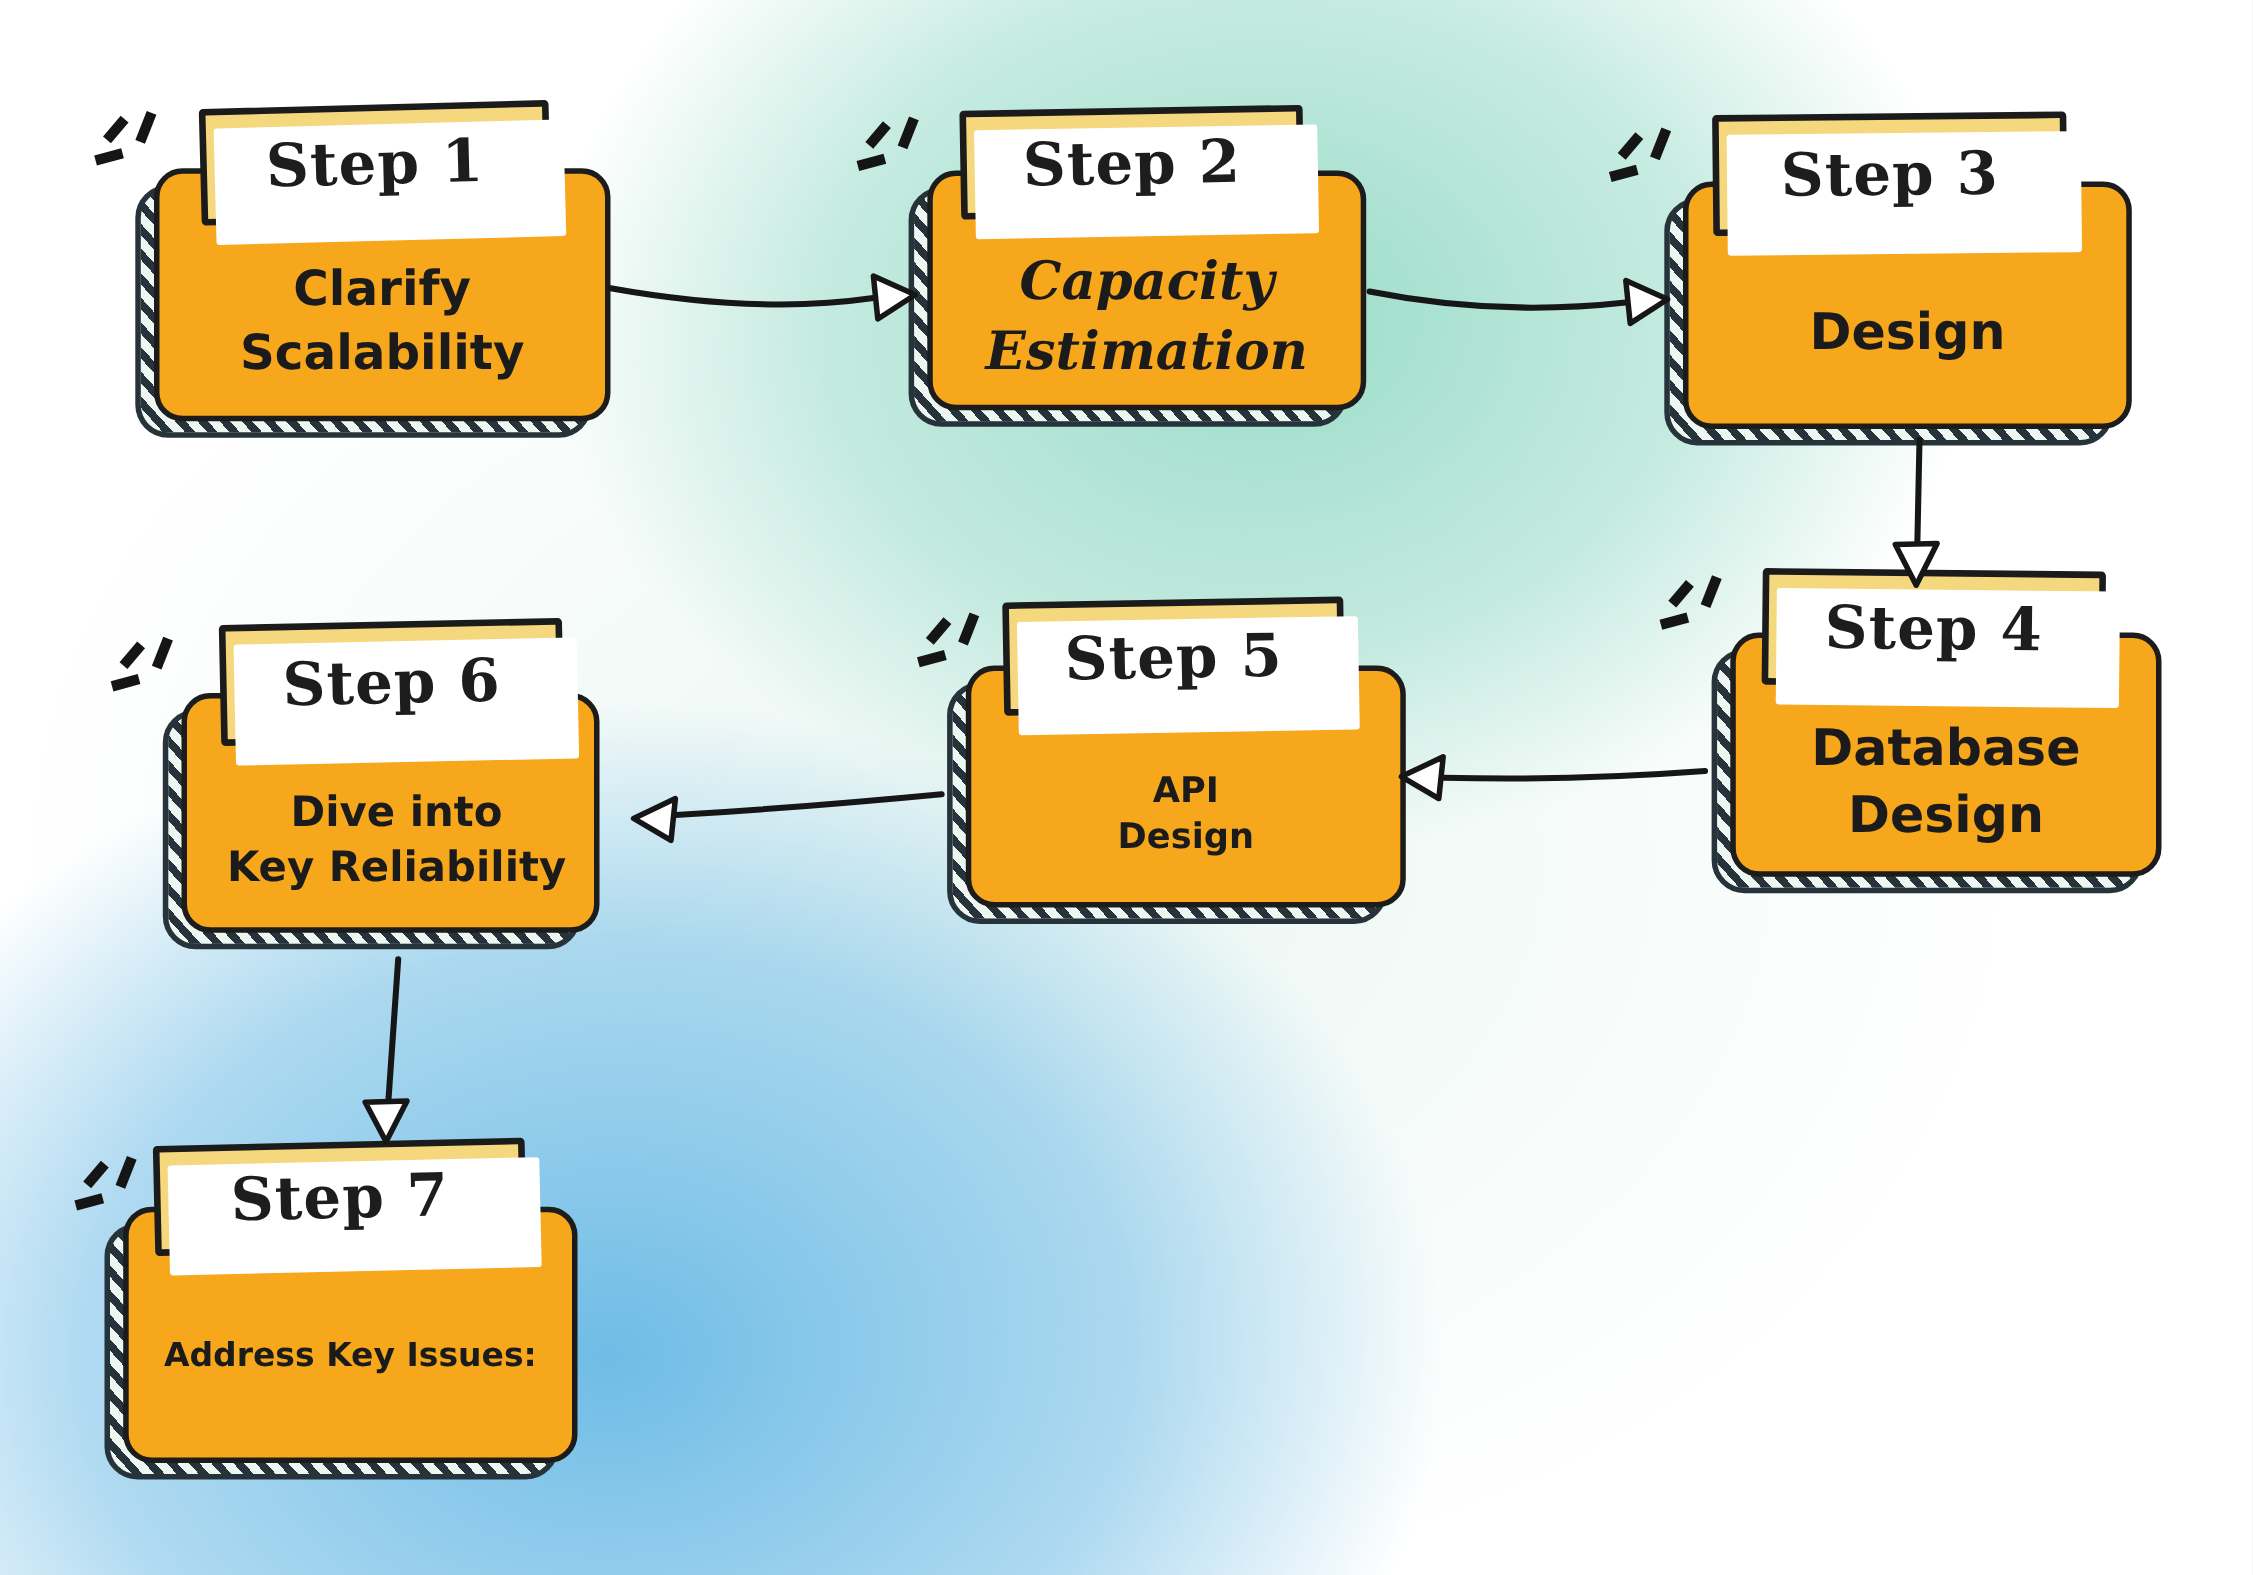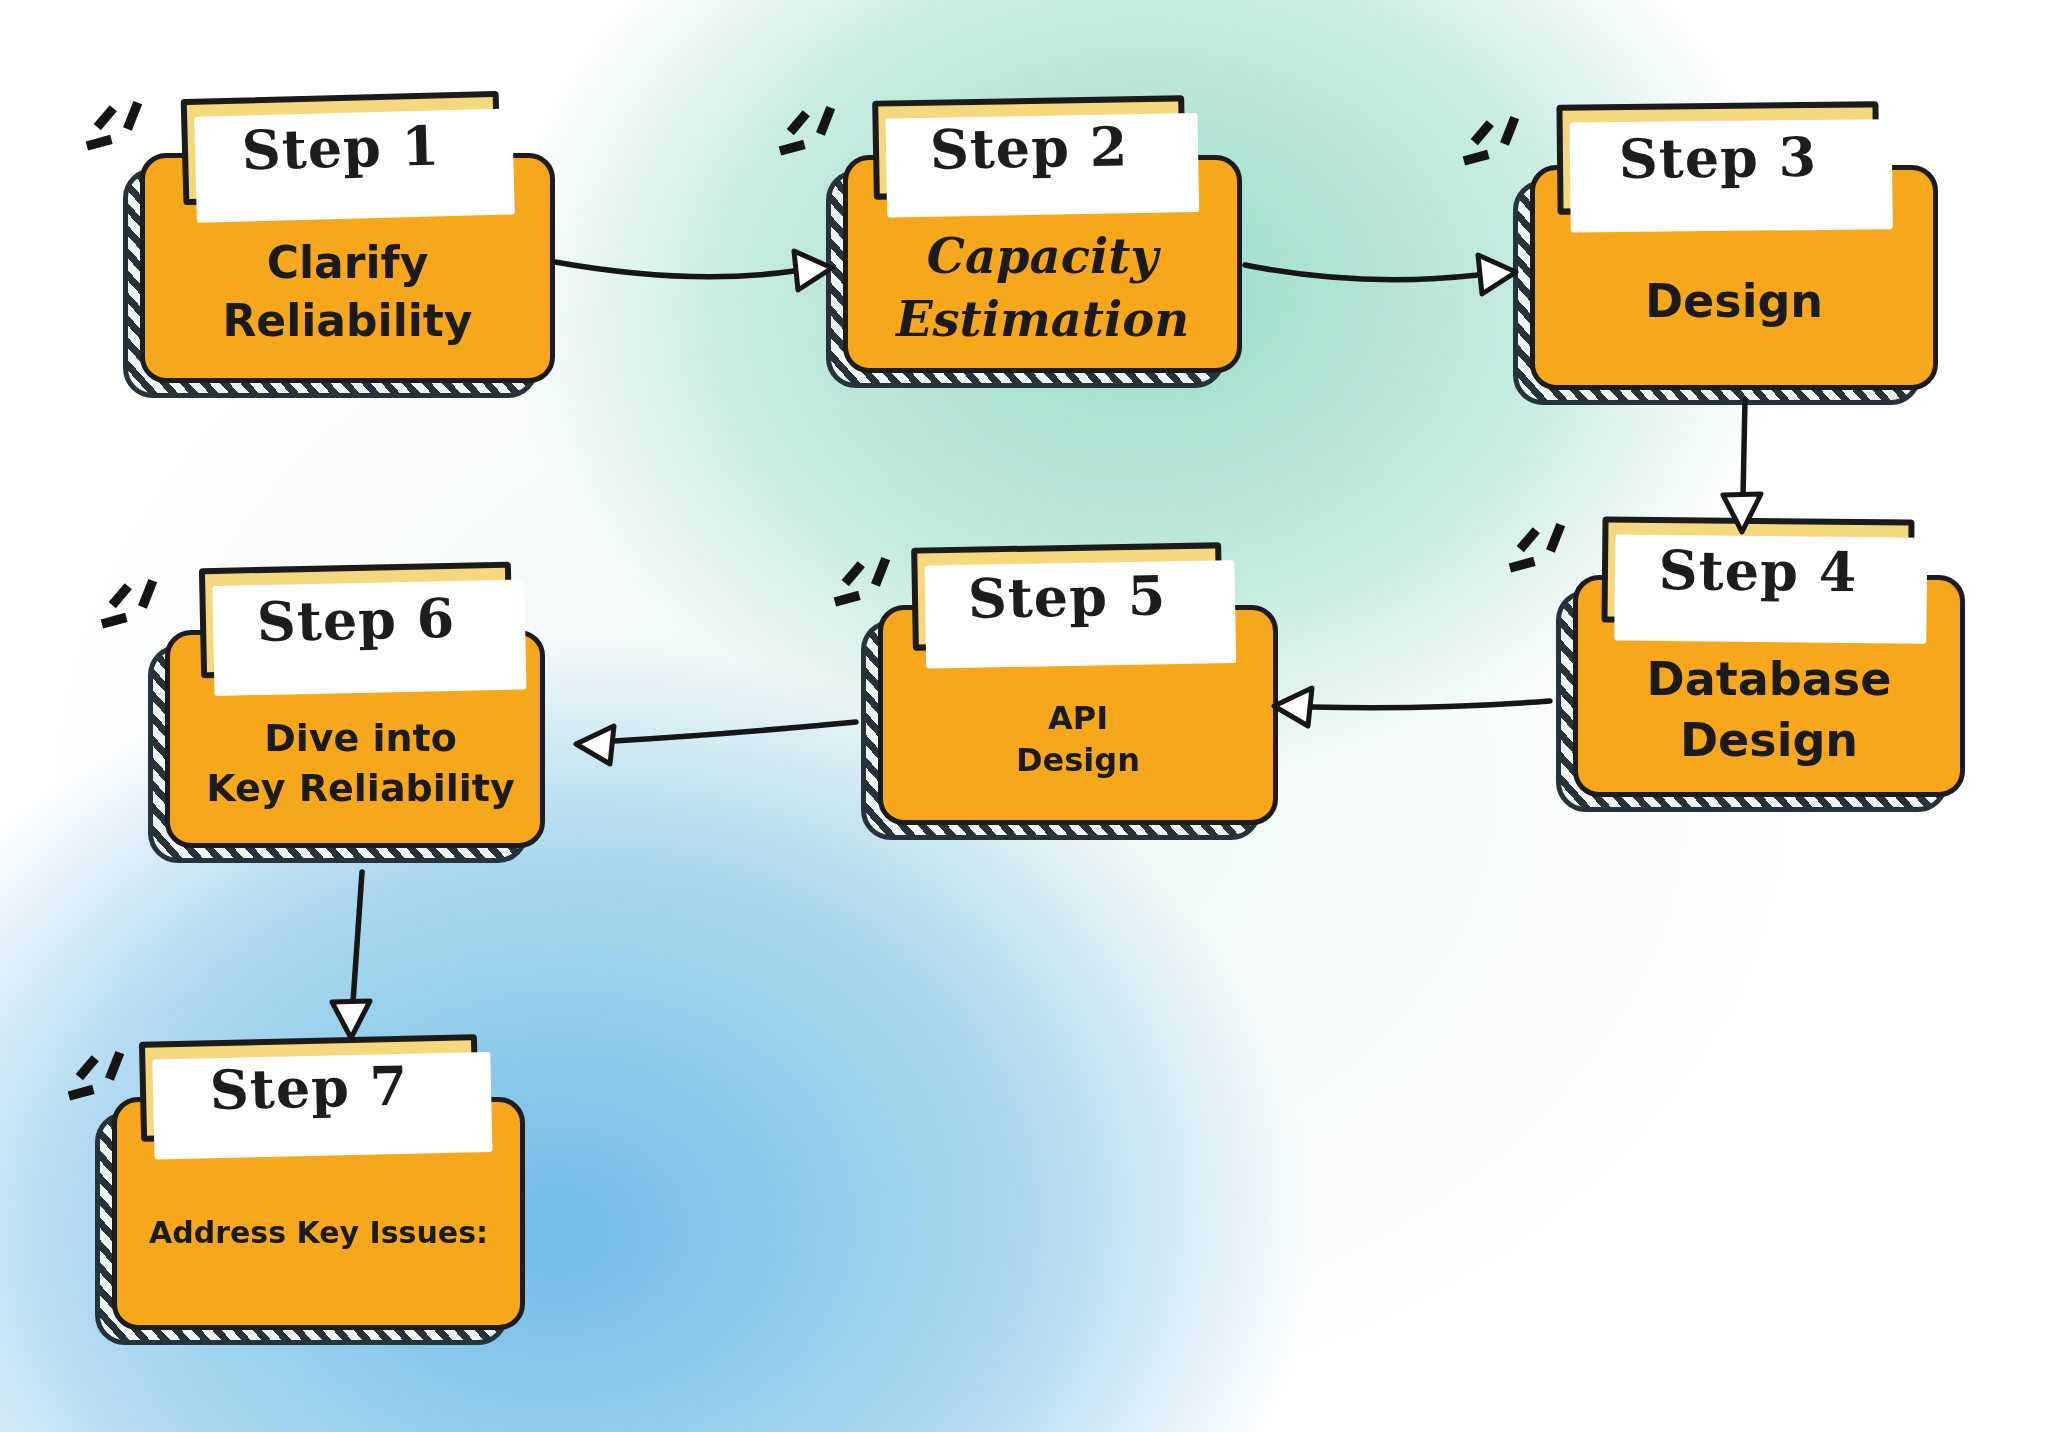--- a/index.html
+++ b/index.html
@@ -72,21 +72,21 @@
 </head>
 <body>
 
 <div class="stage">
 
   <div class="node" style="left:140px;top:153px;width:415px;height:230px;">
     <div class="hatch"></div>
     <div class="box">
       <div class="body" style="font-size:44px;">
         <span>Clarify</span>
-        <span>Reliability</span>
+        <span>Scalability</span>
       </div>
     </div>
     <div class="tag" style="left:42px;top:-58px;width:318px;height:106px;transform:rotate(-1.5deg);">
       <span>Step 1</span>
     </div>
     <svg class="spark" style="left:-55px;top:-53px;" viewBox="0 0 70 60">
       <line x1="56" y1="2" x2="45" y2="30" stroke="#151515" stroke-width="10"></line>
       <line x1="30" y1="8" x2="13" y2="28" stroke="#151515" stroke-width="10"></line>
       <line x1="2" y1="48" x2="28" y2="41" stroke="#151515" stroke-width="10"></line>
     </svg>

